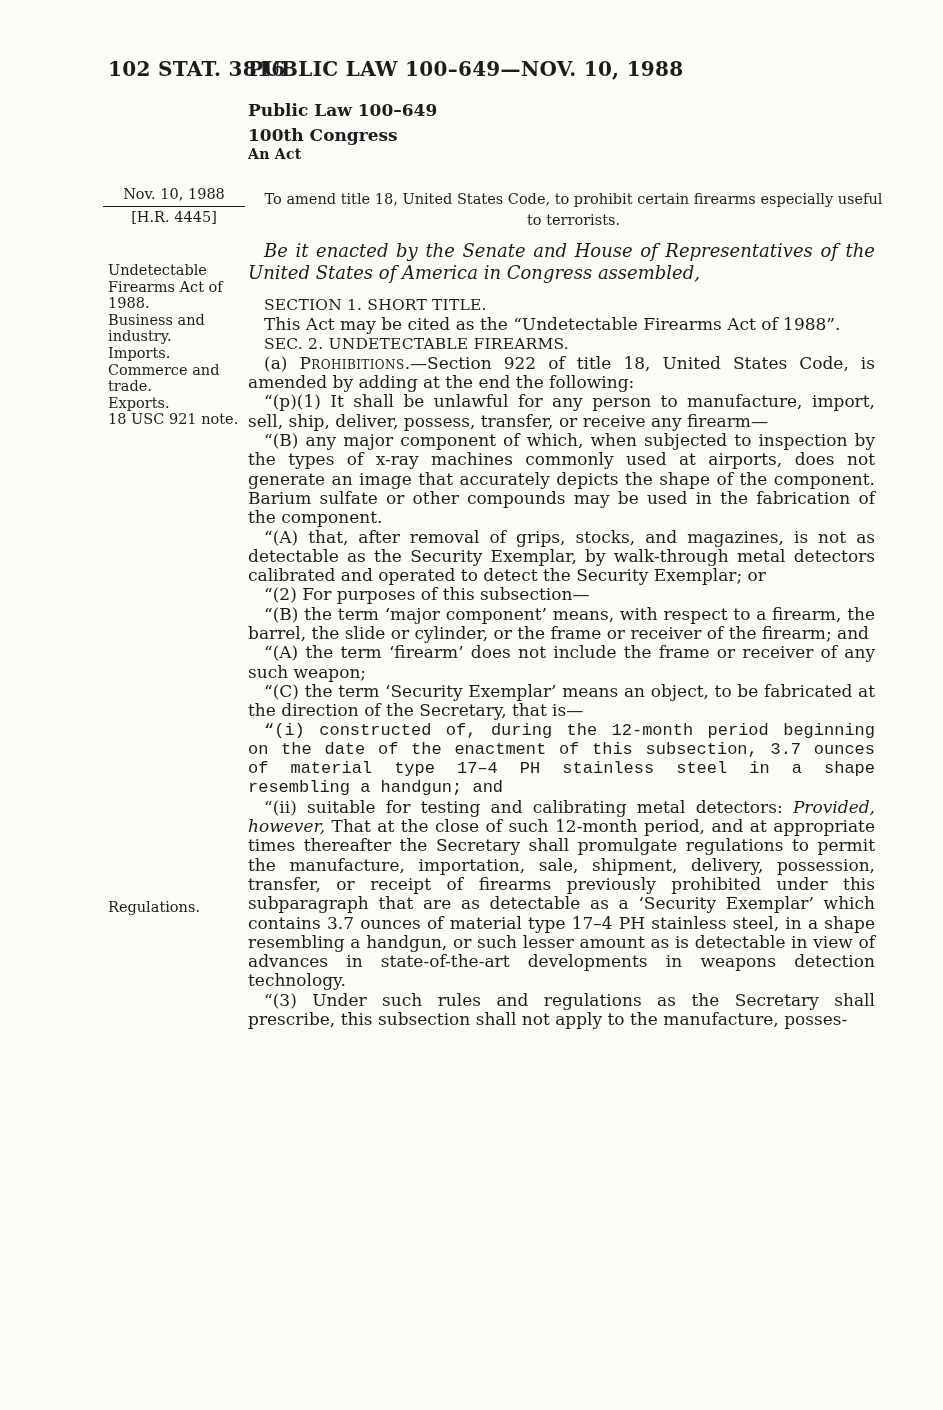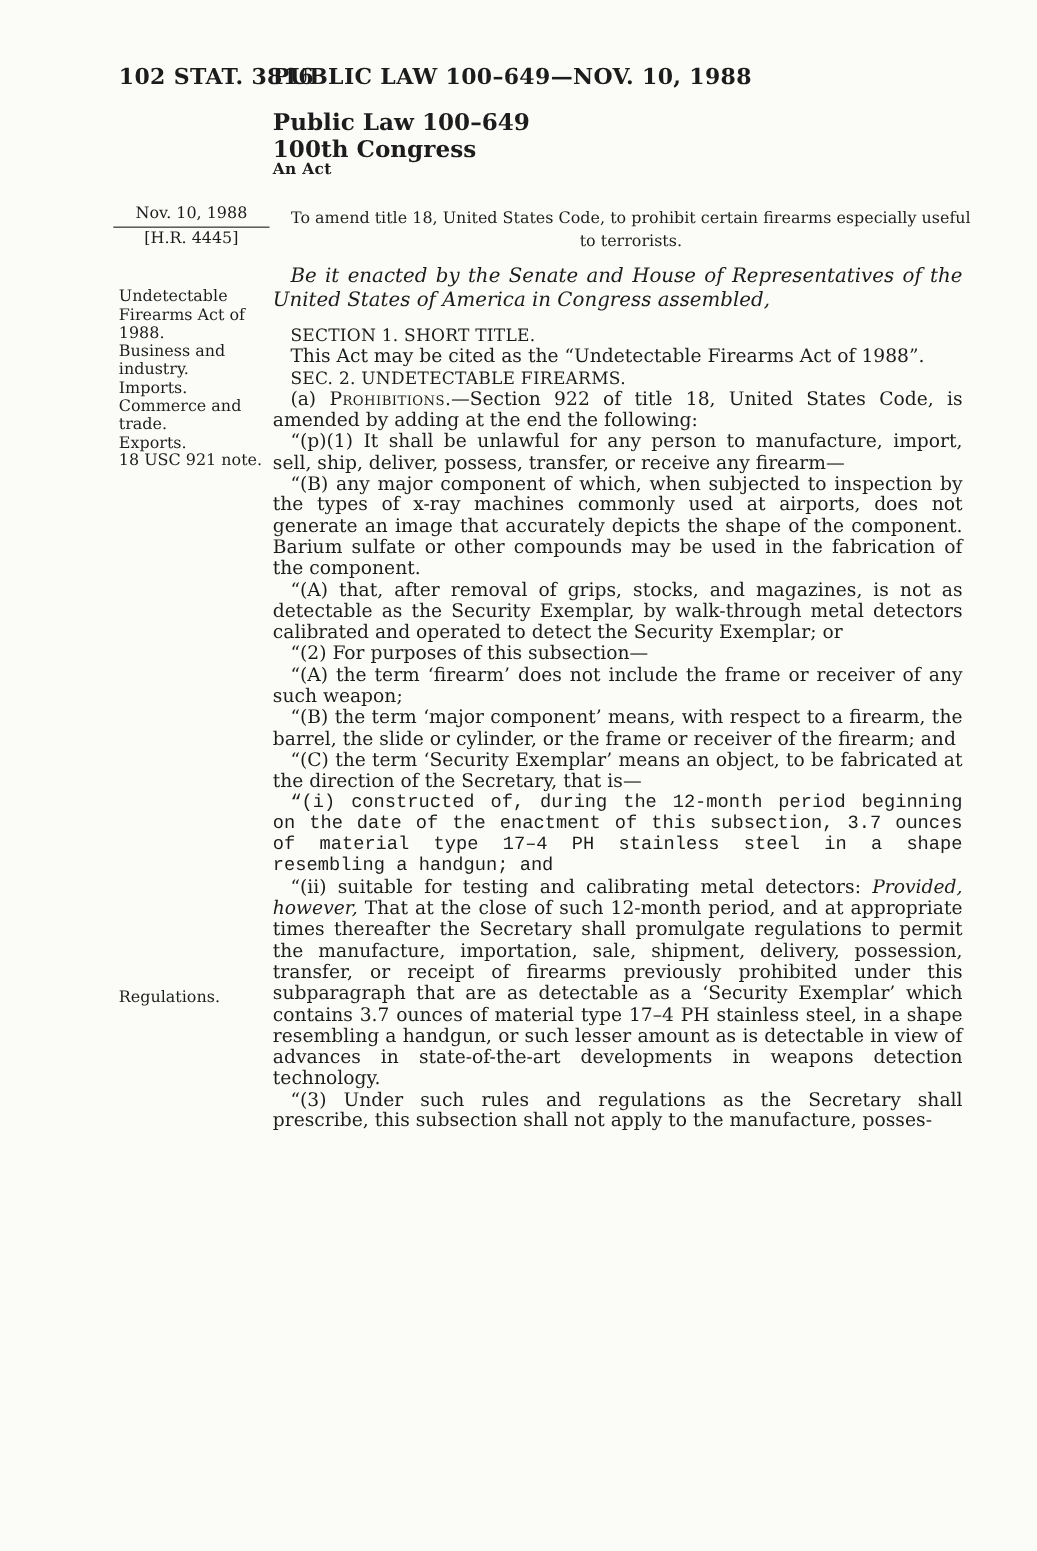--- a/index.html
+++ b/index.html
@@ -19,21 +19,21 @@
   
   .stat-number{
     position:absolute;left:108px;top:57px;
     font-size:20px;font-weight:bold;letter-spacing:.3px;white-space:nowrap;
   }
   .running-title{
     position:absolute;left:248px;top:57px;width:627px;
     font-size:20px;font-weight:bold;letter-spacing:.3px;white-space:nowrap;
   }
   
-  .law-title{position:absolute;left:248px;top:98px;font-size:21px;font-weight:bold;line-height:25px;}
+  .law-title{position:absolute;left:248px;top:98px;font-size:17px;font-weight:bold;line-height:25px;}
   .an-act{
     position:absolute;left:248px;top:146px;width:627px;
     font-size:14px;font-weight:700;letter-spacing:.3px;
   }
   
   .note{font-size:14.5px;line-height:16.6px;}
   .note-date{position:absolute;left:101px;top:186px;width:146px;text-align:center;}
   .note-date .rule{border:0;border-top:1.5px solid var(--ink);margin:3px 2px 2px;height:0;}
   .margin-subjects{position:absolute;left:108px;top:262px;width:150px;}
   .note-regulations{position:absolute;left:108px;top:899px;width:150px;}
@@ -98,21 +98,21 @@
     <p>This Act may be cited as the “Undetectable Firearms Act of 1988”.</p>
 
     <p class="shead">SEC. 2. UNDETECTABLE FIREARMS.</p>
 
     <p><span>(a) </span><span class="sc">Prohibitions</span><span>.—Section 922 of title 18, United States Code, is amended by adding at the end the following:</span></p>
 
     <p>“(p)(1) It shall be unlawful for any person to manufacture, import, sell, ship, deliver, possess, transfer, or receive any firearm—</p>
     <p class="ind1">“(B) any major component of which, when subjected to inspection by the types of x-ray machines commonly used at airports, does not generate an image that accurately depicts the shape of the component. Barium sulfate or other compounds may be used in the fabrication of the component.</p>
     <p class="ind1">“(A) that, after removal of grips, stocks, and magazines, is not as detectable as the Security Exemplar, by walk-through metal detectors calibrated and operated to detect the Security Exemplar; or</p>
     <p>“(2) For purposes of this subsection—</p>
+    <p class="ind1">“(B) the term ‘major component’ means, with respect to a firearm, the barrel, the slide or cylinder, or the frame or receiver of the firearm; and</p>
     <p class="ind1">“(A) the term ‘firearm’ does not include the frame or receiver of any such weapon;</p>
-    <p class="ind1">“(B) the term ‘major component’ means, with respect to a firearm, the barrel, the slide or cylinder, or the frame or receiver of the firearm; and</p>
     <p class="ind1">“(C) the term ‘Security Exemplar’ means an object, to be fabricated at the direction of the Secretary, that is—</p>
     <p class="ind2">“(i) constructed of, during the 12-month period beginning on the date of the enactment of this subsection, 3.7 ounces of material type 17–4 PH stainless steel in a shape resembling a handgun; and</p>
     <p class="ind2b"><span>“(ii) suitable for testing and calibrating metal detectors: </span><span class="it">Provided, however,</span><span> That at the close of such 12-month period, and at appropriate times thereafter the Secretary shall promulgate regulations to permit the manufacture, importation, sale, shipment, delivery, possession, transfer, or receipt of firearms previously prohibited under this subparagraph that are as detectable as a ‘Security Exemplar’ which contains 3.7 ounces of material type 17–4 PH stainless steel, in a shape resembling a handgun, or such lesser amount as is detectable in view of advances in state-of-the-art developments in weapons detection technology.</span></p>
     <p>“(3) Under such rules and regulations as the Secretary shall prescribe, this subsection shall not apply to the manufacture, posses-</p>
   </div>
 
 </div>
 
 </body></html>

